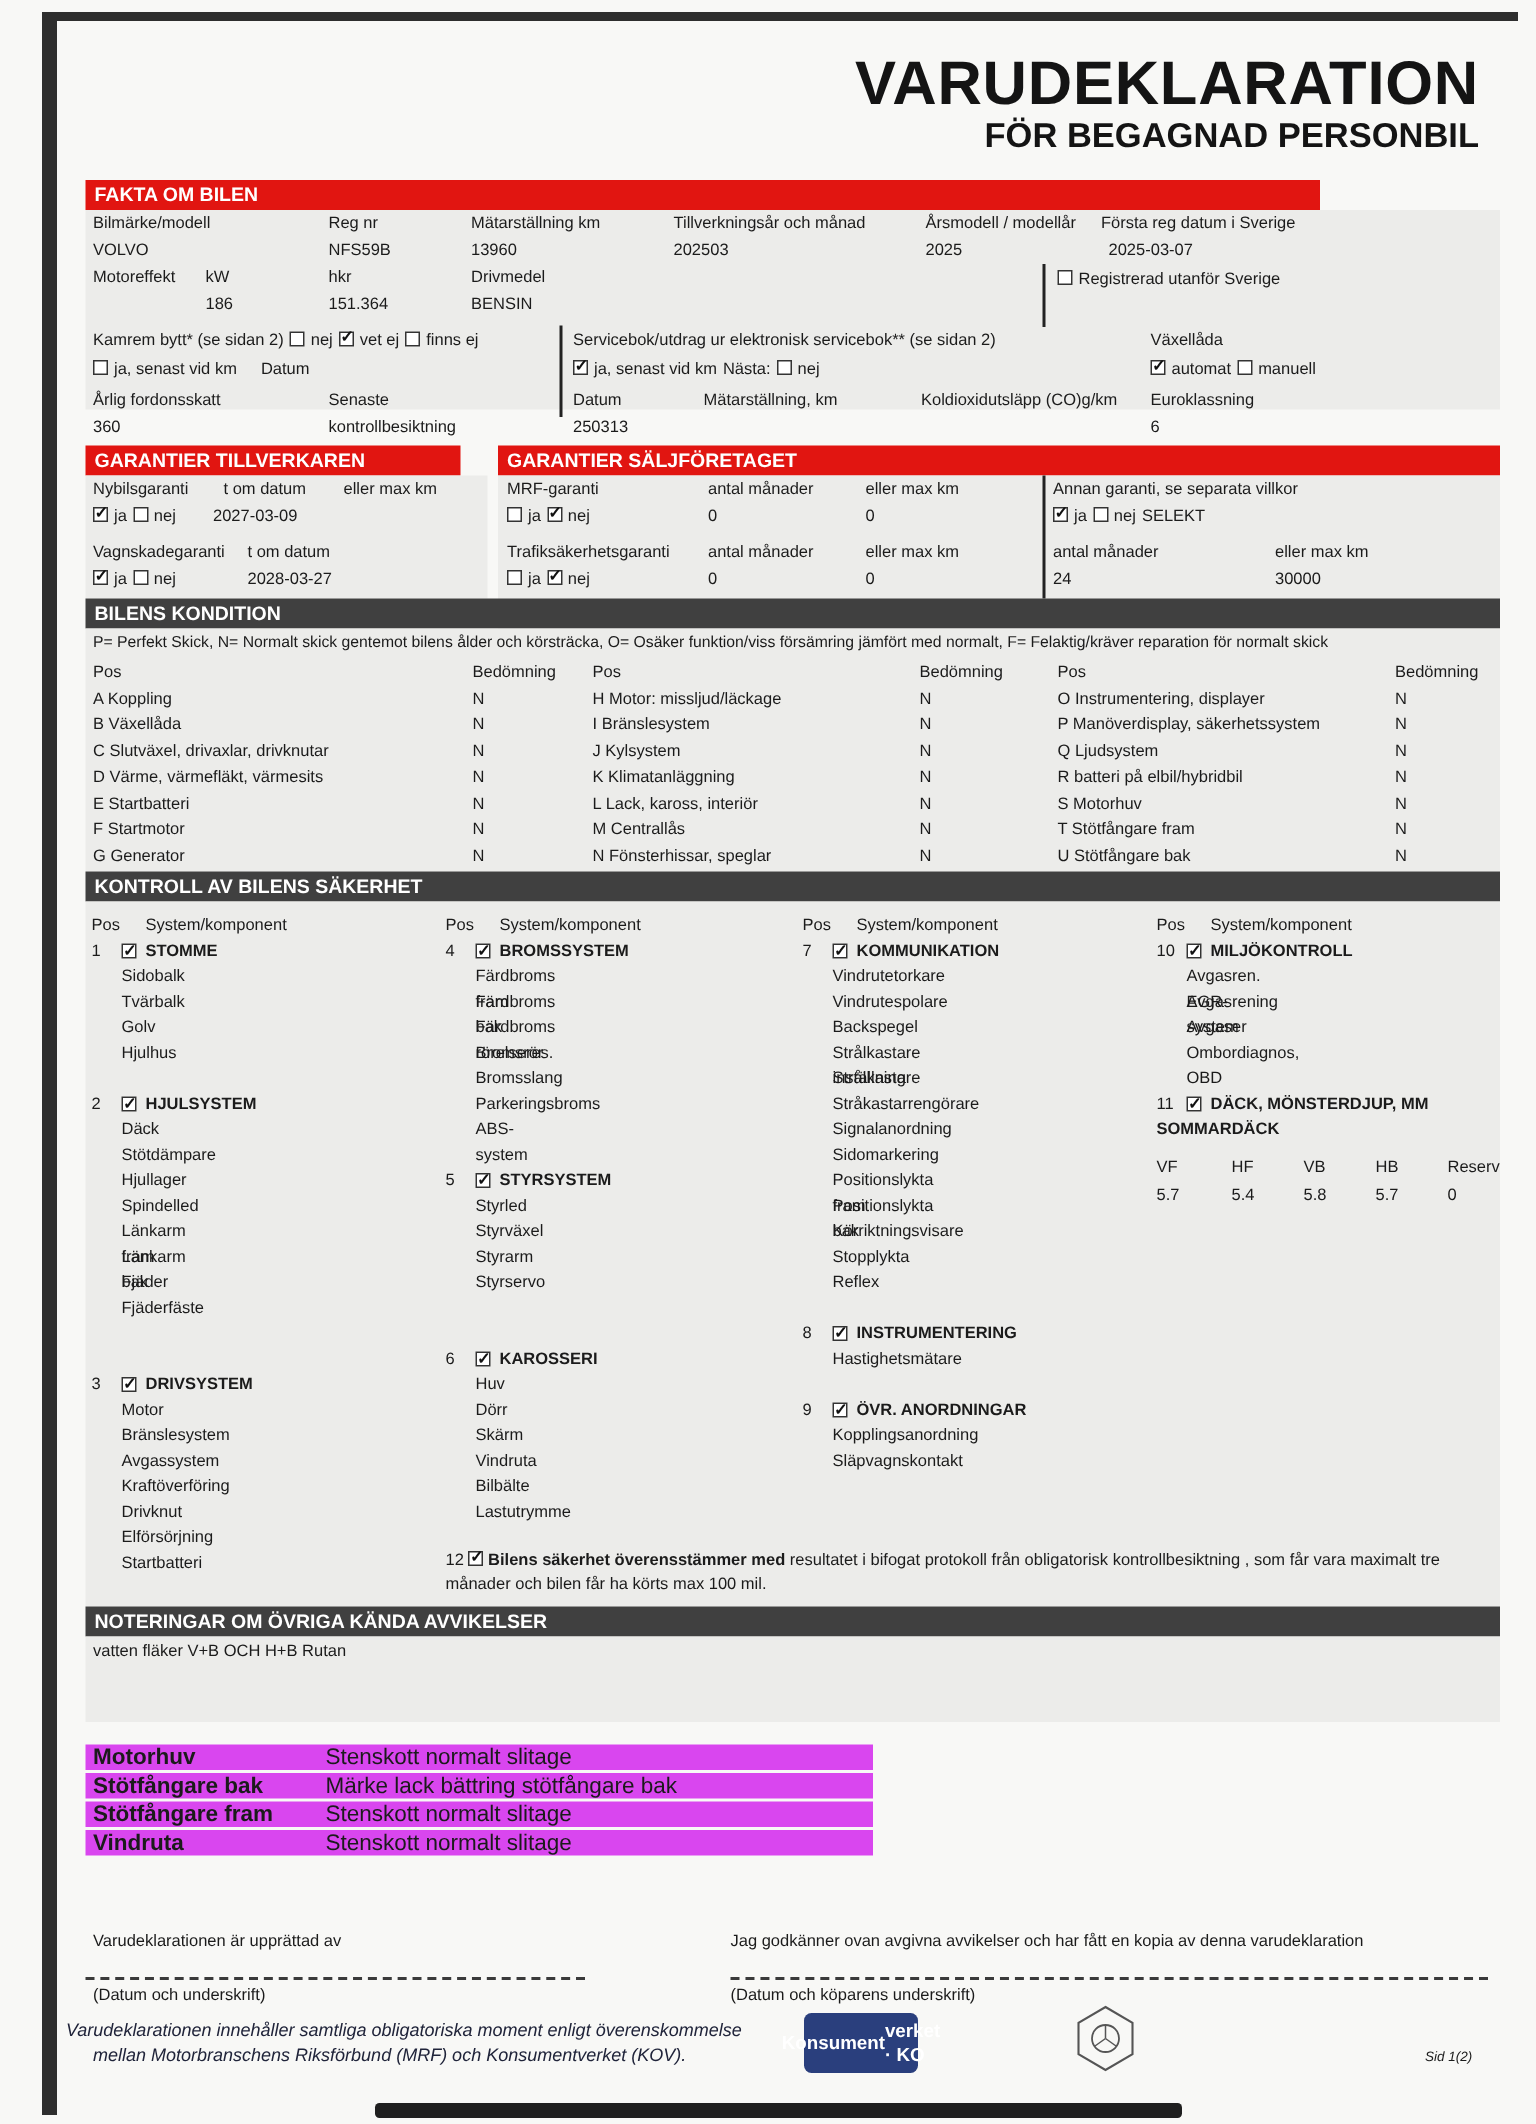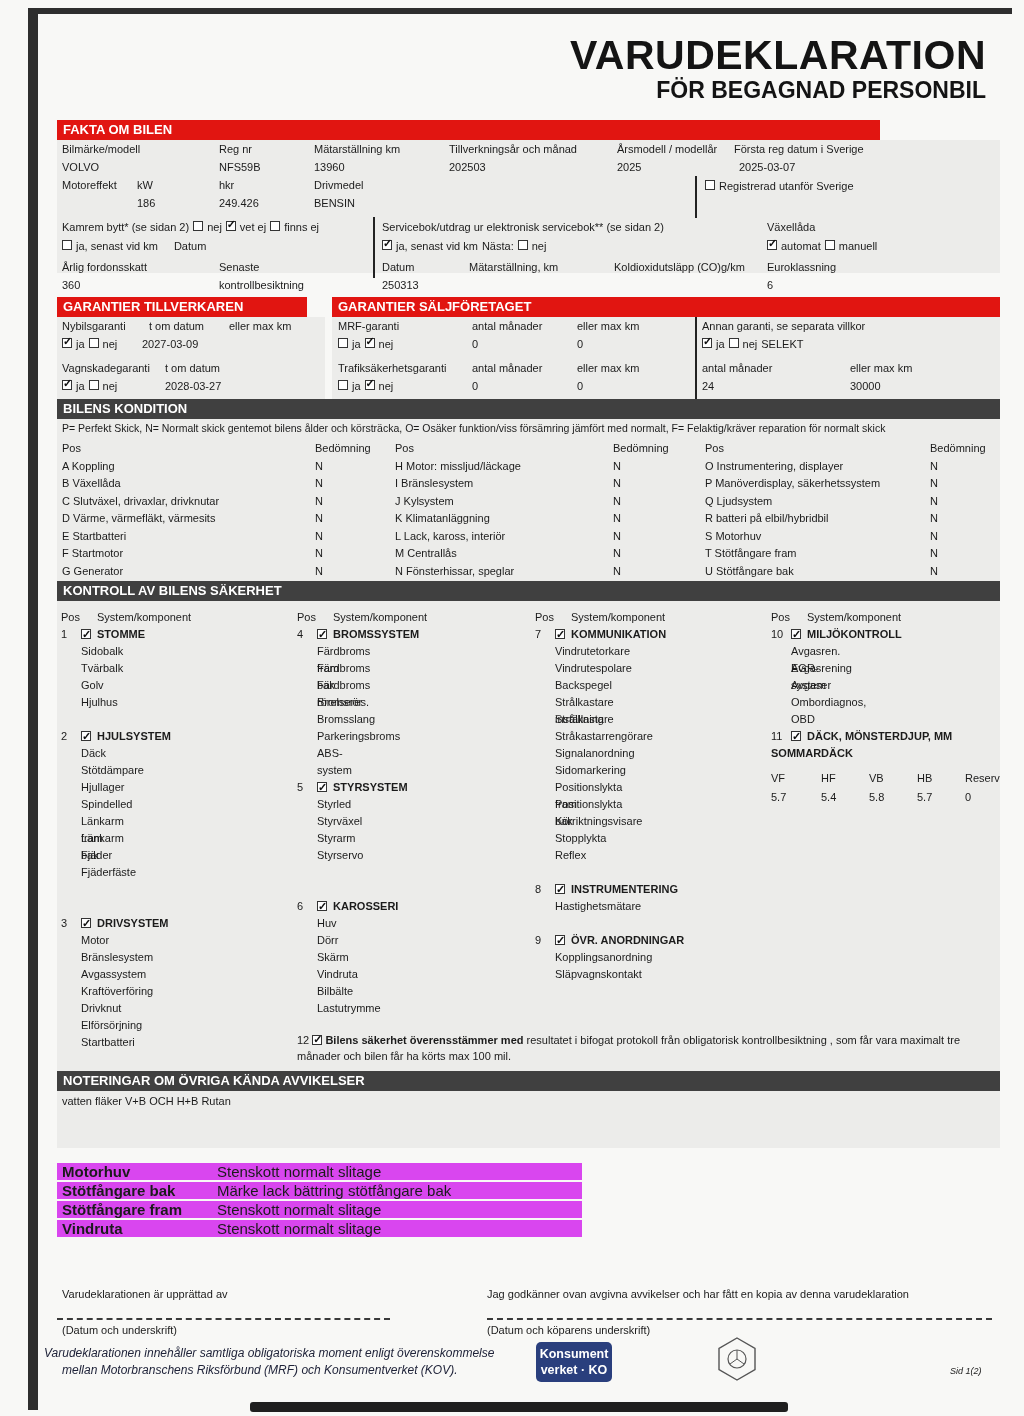--- a/index.html
+++ b/index.html
@@ -46,21 +46,21 @@
   
   .notes-table{position:absolute;left:57px;top:1163px;width:525px;}
   .note-row{display:grid;grid-template-columns:160px 1fr;height:17px;line-height:17px;
             background:#d946ef;margin-bottom:2px;font-size:15px;}
   .note-row .part{font-weight:700;padding-left:5px;}
   
   .dash{position:absolute;border-top:2px dashed #3a3a3a;height:0;}
   .sig-label{position:absolute;font-size:11px;white-space:nowrap;}
   .footer-italic{position:absolute;font-size:12px;font-style:italic;color:#20243a;white-space:nowrap;}
   .badge{position:absolute;left:536px;top:1342px;width:76px;height:40px;background:#2a3f7d;border-radius:5px;
-         color:#fff;font-weight:700;font-size:12.5px;display:flex;flex-direction:column;
+         color:#fff;font-weight:700;font-size:12.5px;display:flex;flex-direction:row;
          align-items:center;justify-content:center;line-height:1.3;}
   .mrf{position:absolute;left:714px;top:1336px;}
   .sid{position:absolute;left:950px;top:1366px;font-size:9px;font-style:italic;}
 </style>
 </head>
 <body>
 
 <div class="page">
 
   <div class="scan-top"></div>
@@ -89,21 +89,21 @@
     <div class="vline" style="left:638px;top:36px;height:42px;"></div>
     <span class="a inline" style="left:648px;top:40px;">
         <span class="cb"></span>
         <span>Registrerad utanför Sverige</span>
       </span>
     <span class="a" style="left:5px;top:39px;">Motoreffekt</span>
     <span class="a" style="left:80px;top:39px;">kW</span>
     <span class="a" style="left:162px;top:39px;">hkr</span>
     <span class="a" style="left:257px;top:39px;">Drivmedel</span>
     <span class="a" style="left:80px;top:57px;">186</span>
-    <span class="a" style="left:162px;top:57px;">249.426</span>
+    <span class="a" style="left:162px;top:57px;">151.364</span>
     <span class="a" style="left:257px;top:57px;">BENSIN</span>
     <span class="a inline" style="left:5px;top:81px;">
       <span>Kamrem bytt* (se sidan 2)</span>
       <span class="cb"></span>
         <span>nej</span>
       <span class="cb checked"></span>
         <span>vet ej</span>
       <span class="cb"></span>
         <span>finns ej</span>
     </span>

